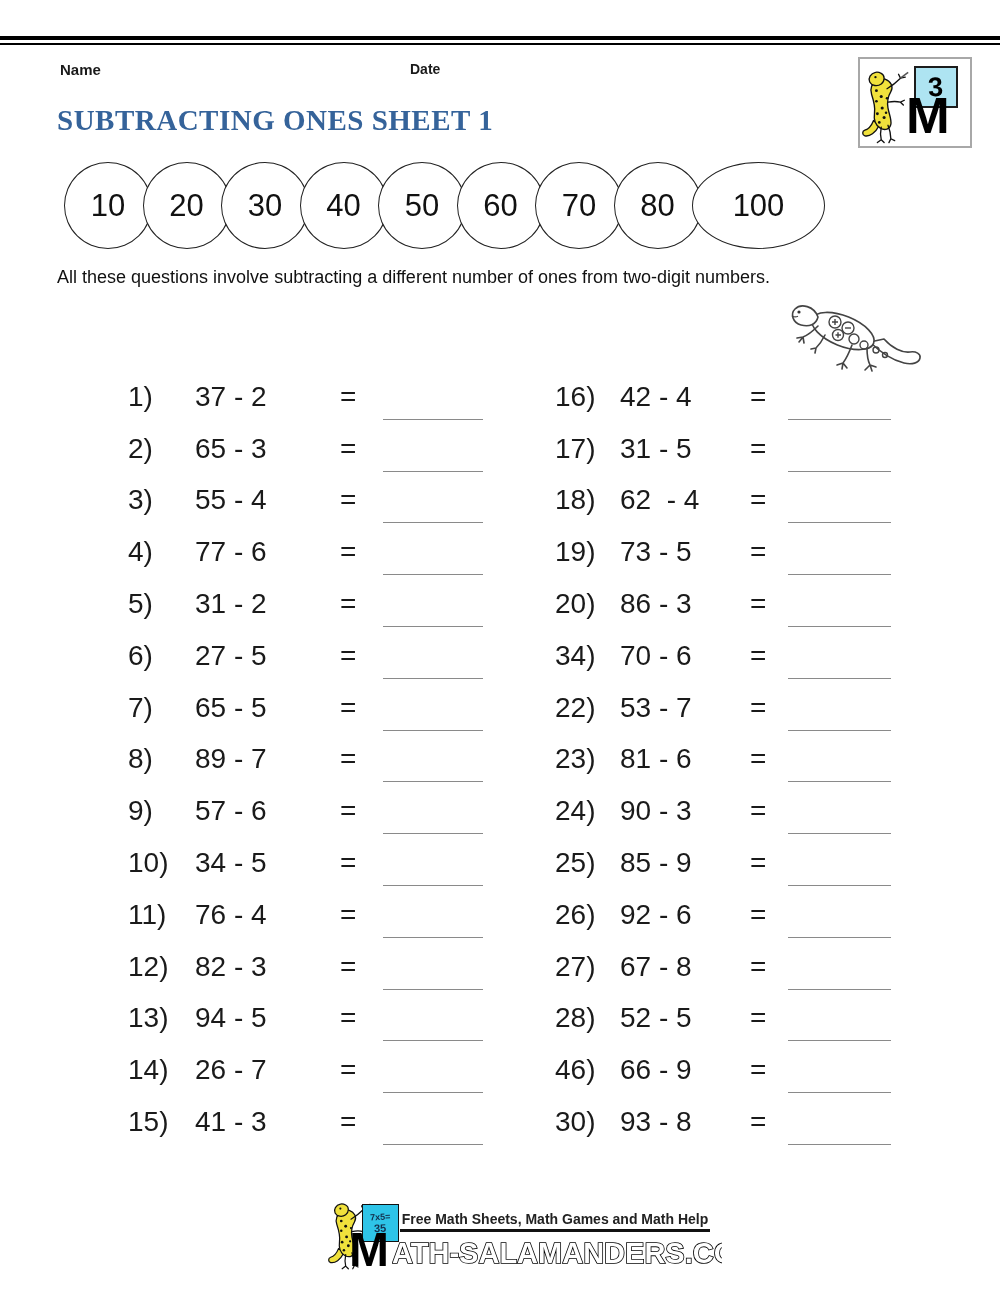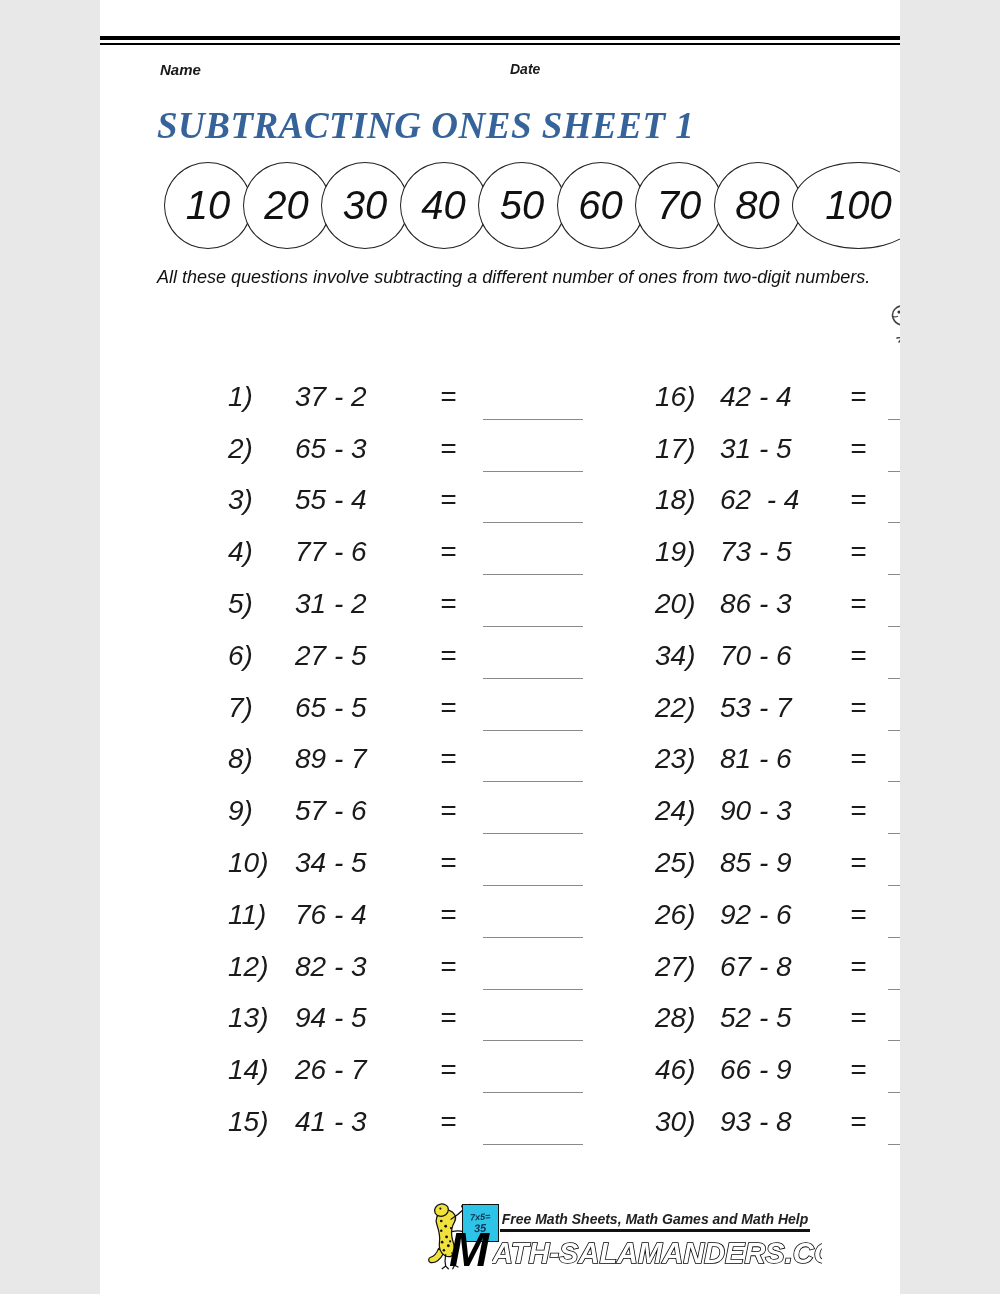--- a/index.html
+++ b/index.html
@@ -1,24 +1,23 @@
 <!DOCTYPE html>
 <html><head>
 <meta charset="utf-8">
 <style>
   html,body{margin:0;padding:0;background:#e8e8e8;}
   .page{
     position:relative;
-    width:800px;height:1294px;
+    width:1000px;height:1294px;
     background:#ffffff;
     margin:0 auto;
     font-family:"Liberation Sans", sans-serif;
     color:#1a1a1a;
     overflow:hidden;
-    font-style:italic;
   }
   
   .top-rule{
     position:absolute;left:0;right:0;top:36px;
     height:3px;background:#fff;
     border-top:4px solid #000;
     border-bottom:2px solid #000;
   }
   .name-label{position:absolute;left:60px;top:61px;font-size:15px;font-weight:600;}
   .date-label{position:absolute;left:410px;top:61px;font-size:14px;font-weight:600;}
@@ -37,39 +36,39 @@
   .corner-card span{font-size:27px;font-weight:700;color:#000;transform:rotate(-3deg);}
   .corner-m{
     position:absolute;left:47px;top:28px;
     font-size:50px;line-height:58px;font-weight:900;color:#000;
     transform:scaleX(1.05);
   }
 
   .sheet-title{
     position:absolute;left:57px;top:104px;
     font-family:"Liberation Serif", serif;
-    font-size:37px;font-weight:700;letter-spacing:.5px;
+    font-size:29px;font-weight:700;letter-spacing:.5px;
     color:#35639a;
   }
 
   
   .number-track{
     position:absolute;left:64px;top:162px;height:87px;
     display:flex;align-items:center;
   }
   .oval{
     width:88px;height:87px;box-sizing:border-box;
     border:1.6px solid #222;border-radius:50%;
     background:#fff;
     display:flex;align-items:center;justify-content:center;
     flex:0 0 auto;
   }
   .oval + .oval{margin-left:-9.5px;justify-content:center;}
   .oval:last-child{width:133px;}
-  .oval span{font-size:40px;color:#111;}
+  .oval span{font-size:31px;color:#111;}
 
   .instructions{
     position:absolute;left:57px;top:258px;width:900px;
     font-size:18px;line-height:38px;color:#111;
   }
 
   .lizard-art{position:absolute;left:788px;top:292px;width:140px;height:88px;}
 
   
   .problems-col{position:absolute;top:371px;display:flex;flex-direction:column;}

